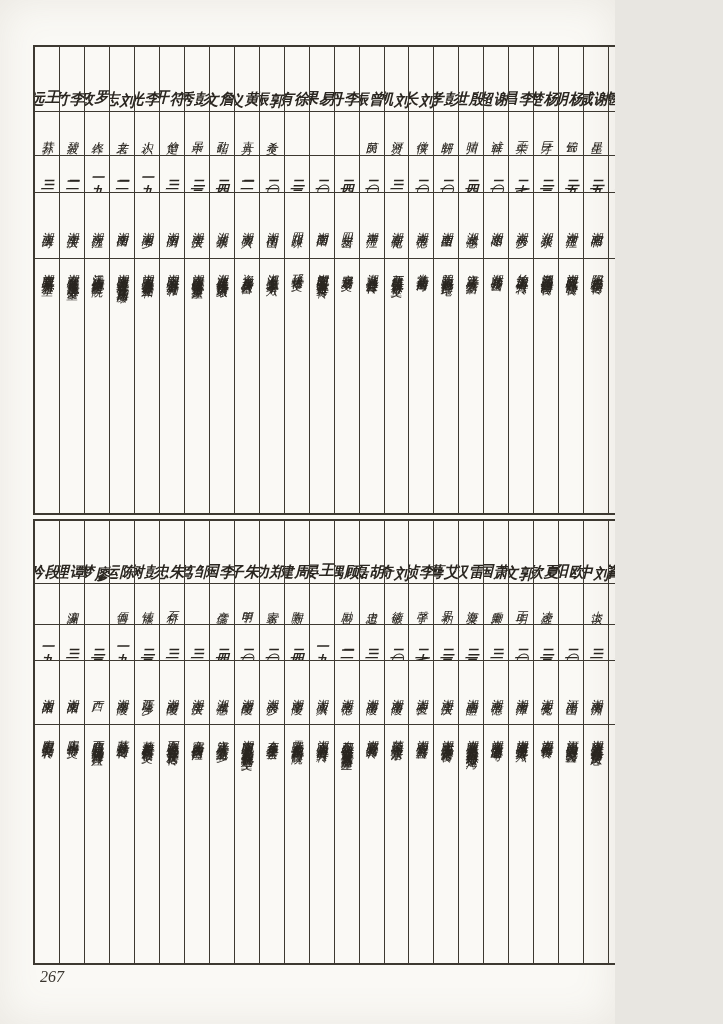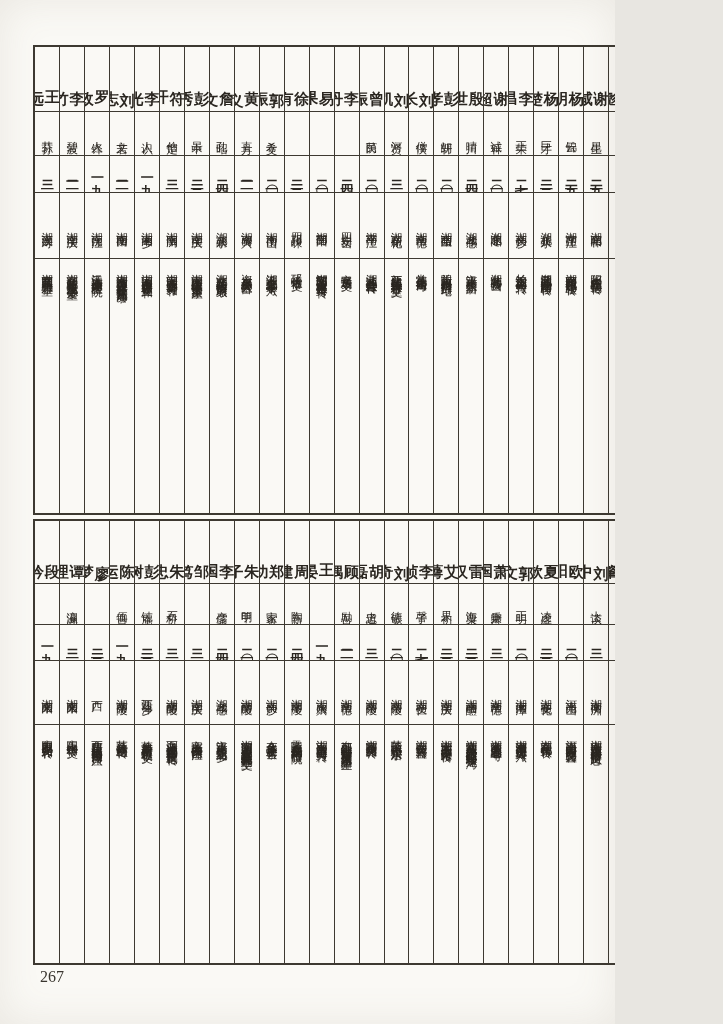--- a/index.html
+++ b/index.html
@@ -6,20 +6,21 @@
   body{
     font-family:"Liberation Serif","DejaVu Serif",serif;
     background:#e8e6e1;
   }
   .page{
     position:relative;
     width:615px;height:1024px;
     background:var(--paper,#faf9f5);
     box-shadow:inset 0 0 40px rgba(120,110,90,.12);
     overflow:hidden;
+    font-style:italic;
   }
   .tbl{
     position:absolute;left:33px;width:657px;
     display:flex;flex-direction:row-reverse;
     border:2px solid var(--line,#3d3931);
     background:transparent;
     box-sizing:border-box;
   }
   .tbl-top{top:45px;height:470px;}
   .tbl-bot{top:519px;height:446px;}

